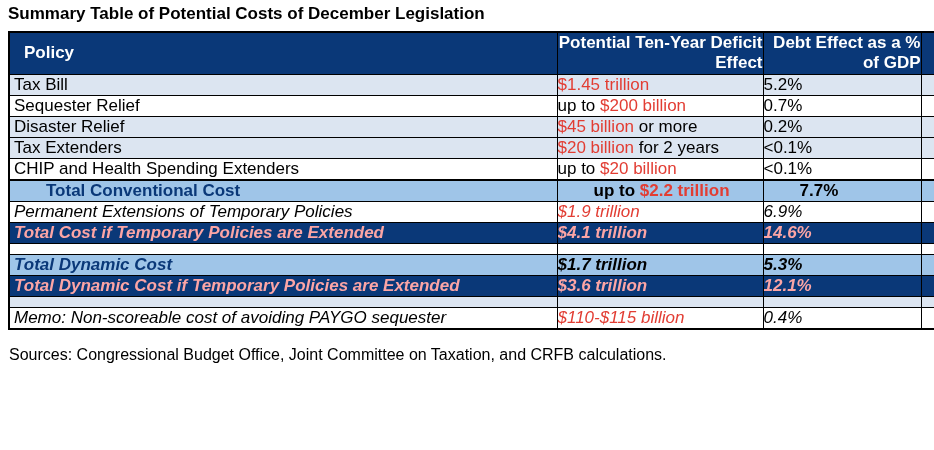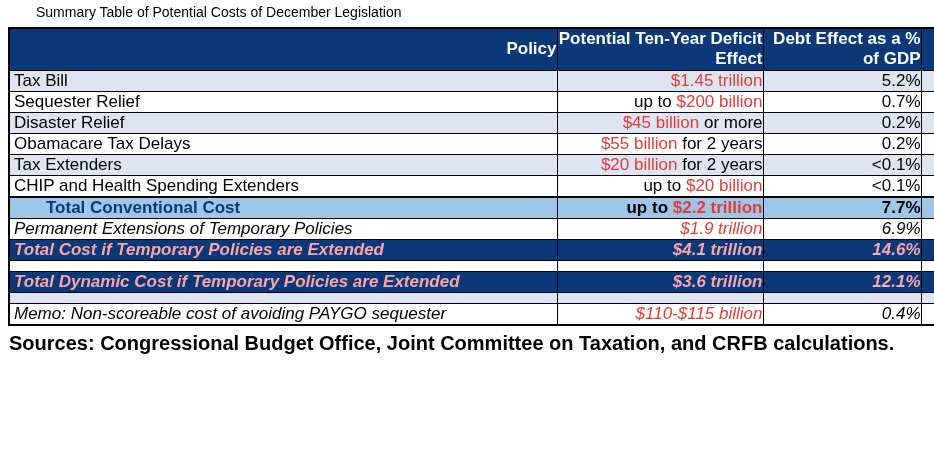--- a/index.html
+++ b/index.html
@@ -13,25 +13,24 @@
   html,body{background:#fff;}
   body{
     font-family:"Liberation Sans","DejaVu Sans",sans-serif;
     color:#000;
     width:934px;
     height:450px;
     overflow:hidden;
   }
   .page{padding:4px 0 0 8px;}
   .title{
-    font-size:14px;
-    font-weight:400;
+    font-size:17px;
+    font-weight:700;
     margin-bottom:7px;
     letter-spacing:0px;
-    margin-left:28px;
   }
   table{
     border-collapse:collapse;
     table-layout:fixed;
     width:926px;
     border-left:2px solid var(--border);
     border-top:2px solid var(--border);
     border-bottom:2px solid var(--border);
   }
   th,td{
@@ -41,45 +40,44 @@
     overflow:hidden;
     white-space:nowrap;
   }
   th{
     background:var(--navy);
     color:#fff;
     font-weight:700;
     height:42px;
     line-height:20px;
   }
-  th.c1{text-align:right;padding-left:22px;}
+  th.c1{text-align:left;padding-left:14px;}
   th.c2,th.c3{text-align:right;white-space:normal;}
   col.c1{width:548px;}
   col.c2{width:206px;}
   col.c3{width:158px;}
   col.c4{width:14px;}
   td{height:20px;}
   td.policy{text-align:left;padding-left:4px;}
-  td.value,td.pct{text-align:right;margin-left:12px;}
+  td.value,td.pct{text-align:left;margin-left:12px;}
   .sliver{border-right:none;}
   table{border-right:none;}
   .row-light td{background:var(--light);}
   .row-white td{background:#fff;}
   .row-medium td{background:var(--medium);font-weight:700;}
   .row-medium td.policy{color:var(--navy);}
   .row-navy td{background:var(--navy);color:#fca5a5;font-weight:700;font-style:italic;}
   .it td{font-style:italic;}
   .thick td{border-top:2px solid var(--border);padding-left:36px;}
   .spacer td{height:11px;}
   .red{color:var(--red);}
   .sources{
-    font-size:20px;
-    margin-top:6px;
+    font-size:16px;
+    margin-top:16px;
     padding-left:1px;
-    font-weight:bold;
   }
 </style>
 </head>
 <body>
 
 <div class="page">
   <div class="title">Summary Table of Potential Costs of December Legislation</div>
 
   <table>
     <colgroup>
@@ -108,26 +106,20 @@
           <td class="value"><span>up to </span><span class="red">$200 billion</span></td>
           <td class="pct">0.7%</td>
           <td class="sliver"></td>
         </tr>
         <tr class="row-light">
           <td class="policy">Disaster Relief</td>
           <td class="value"><span class="red">$45 billion</span><span> or more</span></td>
           <td class="pct">0.2%</td>
           <td class="sliver"></td>
         </tr>
-        <tr class="row-white">
-          <td class="policy">Obamacare Tax Delays</td>
-          <td class="value"><span class="red">$55 billion</span><span> for 2 years</span></td>
-          <td class="pct">0.2%</td>
-          <td class="sliver"></td>
-        </tr>
         <tr class="row-light">
           <td class="policy">Tax Extenders</td>
           <td class="value"><span class="red">$20 billion</span><span> for 2 years</span></td>
           <td class="pct">&lt;0.1%</td>
           <td class="sliver"></td>
         </tr>
         <tr class="row-white">
           <td class="policy">CHIP and Health Spending Extenders</td>
           <td class="value"><span>up to </span><span class="red">$20 billion</span></td>
           <td class="pct">&lt;0.1%</td>
@@ -150,20 +142,26 @@
           <td class="value"><span>$4.1 trillion</span></td>
           <td class="pct">14.6%</td>
           <td class="sliver"></td>
         </tr>
         <tr class="row-white spacer">
           <td class="policy"></td>
           <td class="value"></td>
           <td class="pct"></td>
           <td class="sliver"></td>
         </tr>
+        <tr class="row-medium it">
+          <td class="policy">Total Dynamic Cost</td>
+          <td class="value"><span>$1.7 trillion</span></td>
+          <td class="pct">5.3%</td>
+          <td class="sliver"></td>
+        </tr>
         <tr class="row-navy">
           <td class="policy">Total Dynamic Cost if Temporary Policies are Extended</td>
           <td class="value"><span>$3.6 trillion</span></td>
           <td class="pct">12.1%</td>
           <td class="sliver"></td>
         </tr>
         <tr class="row-light spacer">
           <td class="policy"></td>
           <td class="value"></td>
           <td class="pct"></td>

